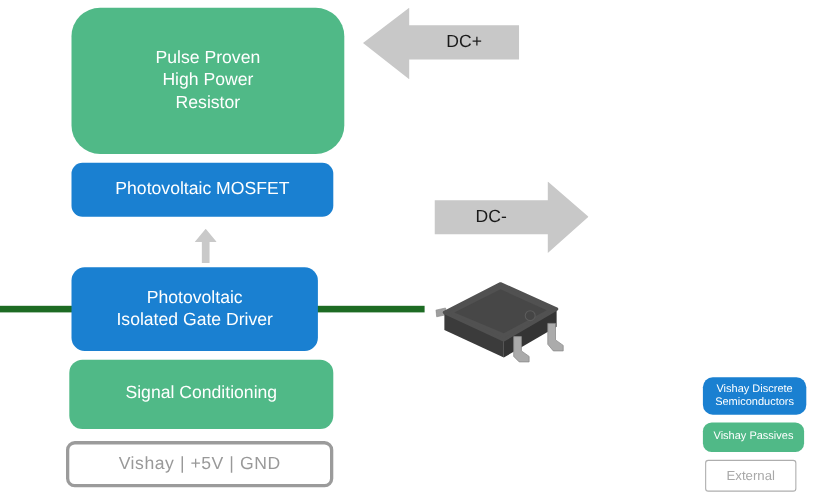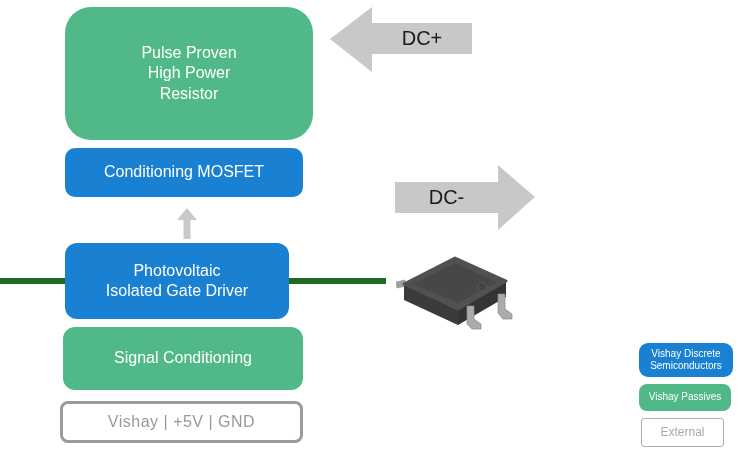--- a/index.html
+++ b/index.html
@@ -24,21 +24,21 @@
   #sigcond-box{left:63px;top:327px;width:240px;height:63px;border-radius:12px;}
   #io-box{left:60px;top:401px;width:243px;height:42px;border-radius:8px;font-size:16px;letter-spacing:0.5px;}
   
   .arrow-wrap{position:absolute;z-index:2;}
   #dc-plus-arrow{left:330px;top:7px;width:142px;height:65px;}
   #dc-minus-arrow{left:348px;top:165px;width:140px;height:65px;margin-left:47px;}
   #up-arrow{left:177px;top:208px;width:20px;height:31px;}
   .arrow-wrap svg{display:block;}
   .arrow-label{
     position:absolute;display:flex;align-items:center;justify-content:center;
-    font-size:20px;color:#1a1a1a;
+    font-size:16px;color:#1a1a1a;
   }
   #dc-plus-arrow .arrow-label{left:42px;top:16px;width:100px;height:31px;}
   #dc-minus-arrow .arrow-label{left:0;top:17px;width:103px;height:31px;}
   
   #chip{position:absolute;left:396px;top:250px;width:122px;height:82px;z-index:2;}
   
   .legend-item{
     position:absolute;display:flex;align-items:center;justify-content:center;
     text-align:center;white-space:pre-line;box-sizing:border-box;
     font-size:10px;font-weight:400;line-height:1.25;color:#ffffff;z-index:2;
@@ -54,21 +54,21 @@
 <body>
 
 <div class="canvas">
 
   <div class="gate-line"></div>
 
   <div class="box green" id="pulse-box">Pulse Proven
 High Power
 Resistor</div>
 
-  <div class="box blue" id="mosfet-box">Conditioning MOSFET</div>
+  <div class="box blue" id="mosfet-box">Photovoltaic MOSFET</div>
 
   <div class="arrow-wrap" id="up-arrow">
     <svg width="20" height="31" viewBox="0 0 20 31">
       <polygon points="10,0 20,12 13.5,12 13.5,31 6.5,31 6.5,12 0,12" fill="#c9c9c9"></polygon>
     </svg>
   </div>
 
   <div class="box blue" id="pv-box">Photovoltaic
 Isolated Gate Driver</div>
 

